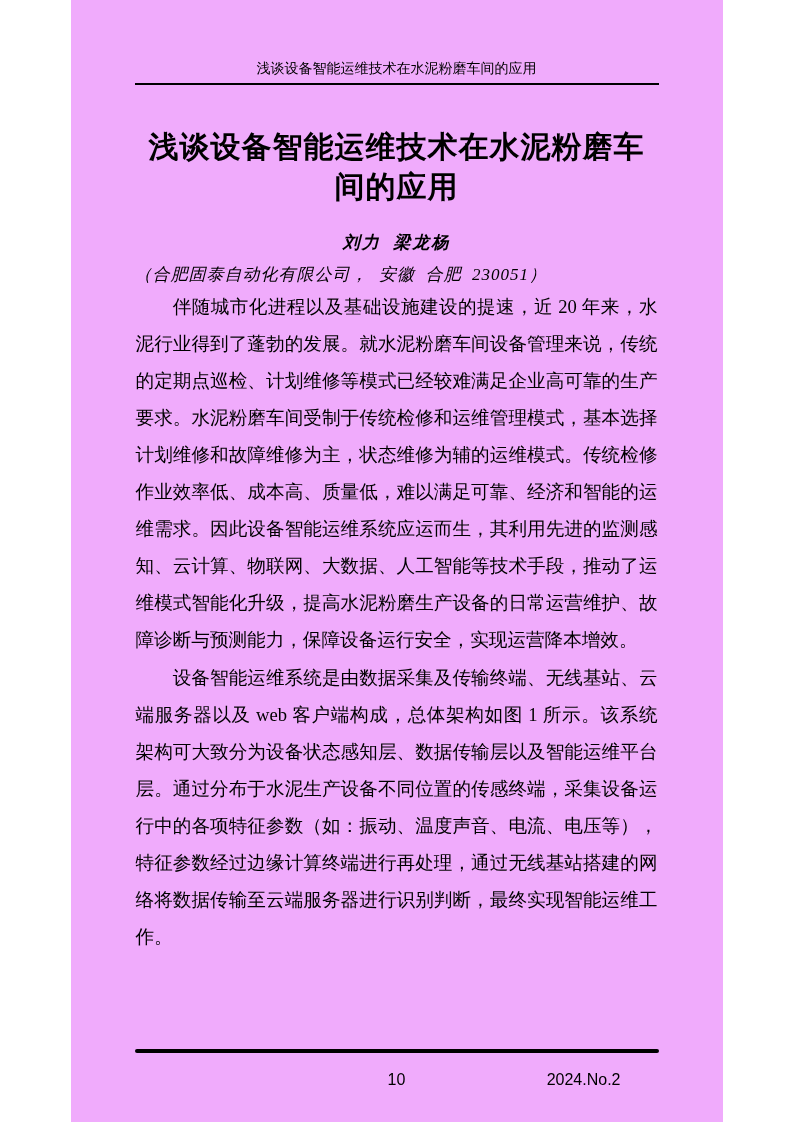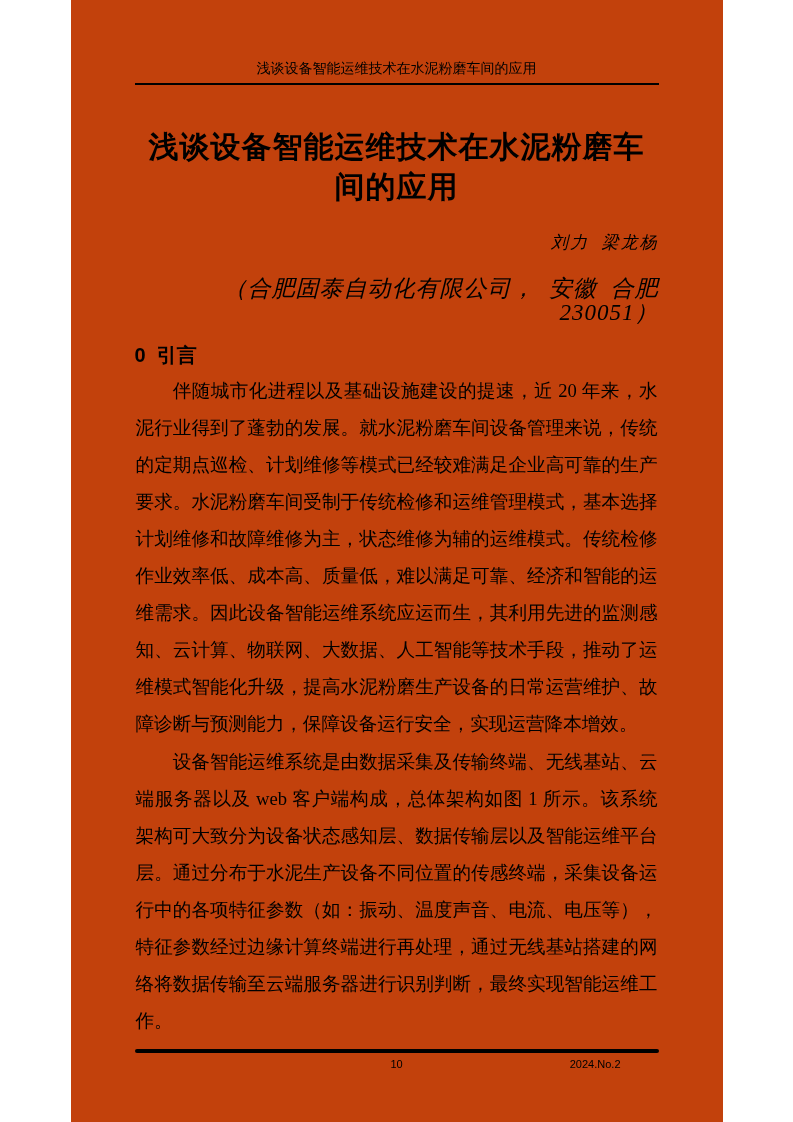--- a/index.html
+++ b/index.html
@@ -5,21 +5,21 @@
   html, body {
     margin: 0;
     padding: 0;
     background: #ffffff;
   }
   .page {
     position: relative;
     width: 652px;
     height: 1122px;
     margin: 0 auto;
-    background: #c2410c;
+    background: #f0abfc;
     color: #000000;
     font-family: "Liberation Serif", serif;
     overflow: hidden;
     box-sizing: border-box;
   }
   .content {
     padding: 0 64px;
   }
   
   .running-header {
@@ -38,31 +38,32 @@
     margin: 42px 0 0 0;
     text-align: center;
     font-family: "Liberation Sans", sans-serif;
     font-weight: 700;
     font-size: 30px;
     line-height: 40px;
     letter-spacing: 1px;
   }
   .authors {
     margin-top: 25px;
-    text-align: right;
+    text-align: center;
     font-size: 17px;
     line-height: 22px;
     font-style: italic;
     white-space: pre-wrap;
     letter-spacing: 2px;
+    font-weight: bold;
   }
   .affiliation {
-    margin-top: 23px;
-    text-align: right;
-    font-size: 23px;
+    margin-top: 9px;
+    text-align: left;
+    font-size: 17px;
     line-height: 24px;
     font-style: italic;
     white-space: pre-wrap;
     letter-spacing: 1px;
   }
   
   .section-heading {
     margin: 15px 0 2px 0;
     font-family: "Liberation Sans", sans-serif;
     font-weight: 700;
@@ -84,24 +85,24 @@
     right: 64px;
     top: 1049px;
   }
   .footer-rule {
     height: 3.5px;
     background: #000000;
     border-radius: 2px;
   }
   .footer-row {
     position: relative;
-    margin-top: 2px;
+    margin-top: 18px;
     height: 18px;
     font-family: "Liberation Sans", sans-serif;
-    font-size: 11px;
+    font-size: 16px;
     line-height: 18px;
   }
   .page-number {
     position: absolute;
     left: 0;
     right: 0;
     text-align: center;
   }
   .issue {
     position: absolute;
@@ -121,21 +122,20 @@
     </header>
 
     <main>
       <h1 class="doc-title">浅谈设备智能运维技术在水泥粉磨车间的应用</h1>
 
       <div class="authors">刘力  梁龙杨</div>
 
       <div class="affiliation">（合肥固泰自动化有限公司，  安徽  合肥  230051）</div>
 
       <section>
-        <h2 class="section-heading">0  引言</h2>
         <p class="body-para">伴随城市化进程以及基础设施建设的提速，近 20 年来，水泥行业得到了蓬勃的发展。就水泥粉磨车间设备管理来说，传统的定期点巡检、计划维修等模式已经较难满足企业高可靠的生产要求。水泥粉磨车间受制于传统检修和运维管理模式，基本选择计划维修和故障维修为主，状态维修为辅的运维模式。传统检修作业效率低、成本高、质量低，难以满足可靠、经济和智能的运维需求。因此设备智能运维系统应运而生，其利用先进的监测感知、云计算、物联网、大数据、人工智能等技术手段，推动了运维模式智能化升级，提高水泥粉磨生产设备的日常运营维护、故障诊断与预测能力，保障设备运行安全，实现运营降本增效。</p>
       </section>
 
       <section>
         <p class="body-para">设备智能运维系统是由数据采集及传输终端、无线基站、云端服务器以及 web 客户端构成，总体架构如图 1 所示。该系统架构可大致分为设备状态感知层、数据传输层以及智能运维平台层。通过分布于水泥生产设备不同位置的传感终端，采集设备运行中的各项特征参数（如：振动、温度声音、电流、电压等），特征参数经过边缘计算终端进行再处理，通过无线基站搭建的网络将数据传输至云端服务器进行识别判断，最终实现智能运维工作。</p>
       </section>
     </main>
   </div>
 
   <footer class="page-footer">

